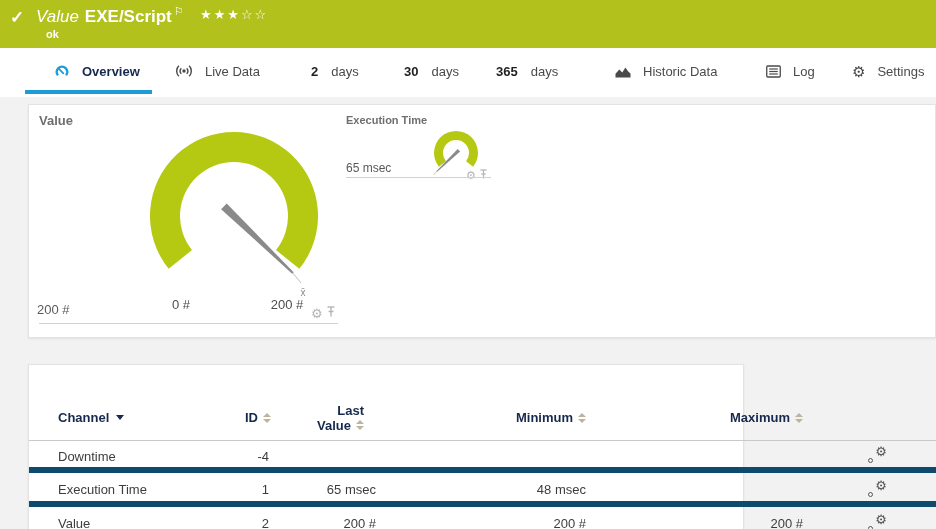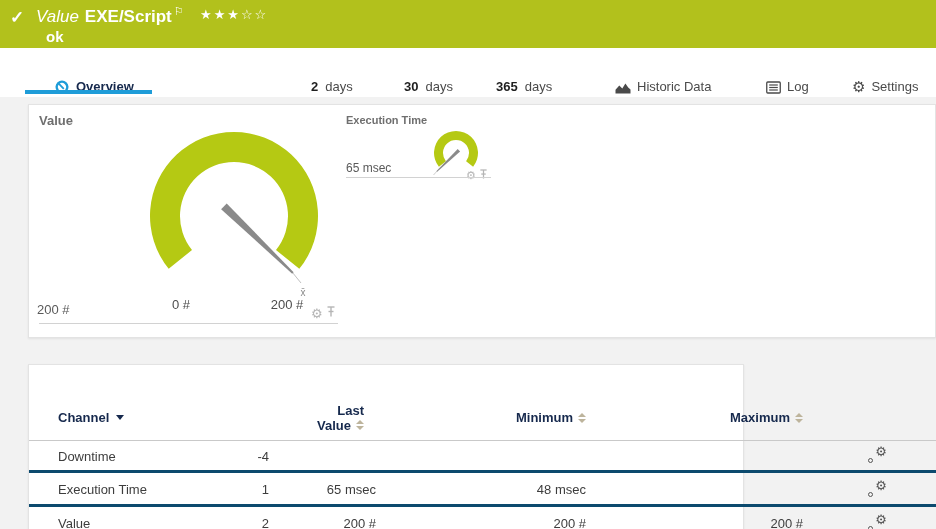--- a/index.html
+++ b/index.html
@@ -9,24 +9,24 @@
     background:#f2f2f2; font-family:"Liberation Sans", sans-serif;
   }
   
   .sensor-header { position:absolute; left:0; top:0; width:936px; height:48px; background:#b2c11c; }
   .hdr-check { position:absolute; left:10px; top:7px; color:#fff; font-size:17px; font-weight:bold; }
   .hdr-title { position:absolute; left:36px; top:5px; color:#fff; font-size:17px; white-space:nowrap; }
   .hdr-kind  { font-style:italic; font-weight:normal; margin-right:6px; }
   .hdr-name  { font-weight:bold;text-align:right; }
   .hdr-flag  { font-size:11px; vertical-align:7px; margin-left:2px; }
   .hdr-stars { position:absolute; left:200px; top:7px; color:#fff; font-size:13px; letter-spacing:2px; }
-  .hdr-status{ position:absolute; left:46px; top:28px; color:#fff; font-size:15px; font-weight:bold; }
+  .hdr-status{ position:absolute; left:46px; top:28px; color:#fff; font-size:11px; font-weight:bold; }
   
   .tabbar { position:absolute; left:0; top:48px; width:936px; height:49px; background:#fff; }
-  .tab { position:absolute; top:0; height:46px; display:flex; align-items:flex-end; gap:6px;
+  .tab { position:absolute; top:0; height:46px; display:flex; align-items:center; gap:12px;
          font-size:13px; color:#4a4a4a; cursor:pointer; white-space:nowrap; }
   .tab .num { font-weight:bold; color:#1f1f1f; margin-right:1px; }
   .tab-active-label { font-weight:bold; color:#16294d; }
   .tab-underline { position:absolute; left:25px; top:42px; width:127px; height:4px; background:#1e9cd8; }
   .tab svg { display:block; }
   .gear-glyph { font-size:15px; color:#4a4a4a; line-height:1; }
   
   .panel { position:absolute; background:#fff; border:1px solid #e3e3e3;
            box-shadow:0 1px 2px rgba(0,0,0,0.07); }
   #panel-gauges { left:28px; top:104px; width:908px; height:234px; }
@@ -34,21 +34,21 @@
   .minipanel-title { position:absolute; font-weight:bold; color:#6f6f6f; }
   .mini-border { position:absolute; height:1px; background:#d2d2d2; }
   .gauge-current { position:absolute; color:#5a5a5a; }
   .mini-icons { position:absolute; display:flex; align-items:center; gap:3px; color:#b5b5b5; }
   .mini-icons .gear-sm { font-size:13px; line-height:1; color:#b5b5b5; }
   
   .th { position:absolute; top:30px; height:45px; display:flex; align-items:center;
         font-size:13px; font-weight:bold; color:#16294d; }
   .th.right { justify-content:flex-end; text-align:right; }
   .thead-border { position:absolute; left:0; top:75px; width:908px; height:1px; background:#c9c9c9; }
-  .trow { position:absolute; left:0; width:908px; border-bottom:3px solid #0c4a6e; }
+  .trow { position:absolute; left:0; width:908px; border-bottom:6px solid #0c4a6e; }
   .td { position:absolute; top:0; font-size:13px; color:#3d3d3d; white-space:nowrap; }
   .td.right { text-align:right; }
   .sort { display:inline-flex; flex-direction:column; gap:2px; margin-left:5px; }
   .sort .up { width:0; height:0; border-left:4px solid transparent; border-right:4px solid transparent; border-bottom:4px solid #bdb49c; }
   .sort .dn { width:0; height:0; border-left:4px solid transparent; border-right:4px solid transparent; border-top:4px solid #bdb49c; }
   .caret { width:0; height:0; border-left:4.5px solid transparent; border-right:4.5px solid transparent; border-top:5px solid #16294d; margin-left:7px; }
   .last-head { display:flex; flex-direction:column; align-items:flex-end; line-height:15px; }
   .last-head .l2 { display:flex; align-items:center; }
   .chsettings { position:relative; width:20px; height:16px; cursor:pointer; }
   .chsettings .big { position:absolute; right:0; top:-3px; font-size:13px; color:#555; line-height:1; }
@@ -71,20 +71,32 @@
   <div class="tabbar">
     <div class="tab" style="left:54px;">
       <span>
         <svg width="16" height="15" viewBox="0 0 16 15">
           <path d="M2.95 12.1 A6.5 6.5 0 1 1 13.05 12.1 L11.1 10.5 A4 4 0 1 0 4.9 10.5 Z" fill="#1e9cd8"></path>
           <line x1="9.8" y1="9.8" x2="3.8" y2="3.6" stroke="#1e9cd8" stroke-width="1.8"></line>
         </svg>
       </span>
       <span class="tab-active-label">Overview</span>
     </div>
+    <div class="tab" style="left:175px;">
+      <span>
+        <svg width="18" height="14" viewBox="0 0 18 14" fill="none" stroke="#4a4a4a" stroke-width="1.4">
+          <circle cx="9" cy="7" r="1.7" fill="#4a4a4a" stroke="none"></circle>
+          <path d="M6.3 4.2 A4.2 4.2 0 0 0 6.3 9.8"></path>
+          <path d="M11.7 4.2 A4.2 4.2 0 0 1 11.7 9.8"></path>
+          <path d="M3.8 1.8 A7.4 7.4 0 0 0 3.8 12.2"></path>
+          <path d="M14.2 1.8 A7.4 7.4 0 0 1 14.2 12.2"></path>
+        </svg>
+      </span>
+      <span>Live Data</span>
+    </div>
     <div class="tab" style="left:311px;">
       <span class="num">2</span>
       <span>days</span>
     </div>
     <div class="tab" style="left:404px;">
       <span class="num">30</span>
       <span>days</span>
     </div>
     <div class="tab" style="left:496px;">
       <span class="num">365</span>
@@ -164,20 +176,27 @@
       </span>
     </div>
     <div class="mini-border" style="left:317px; top:72px; width:145px;"></div>
   </div>
 
   <div class="panel" id="panel-table">
 
     <div class="th" style="left:29px;">
       <span>Channel</span>
       <span class="caret"></span>
+    </div>
+    <div class="th right" style="left:140px; width:102px;">
+      <span>ID</span>
+      <span class="sort">
+          <span class="up"></span>
+          <span class="dn"></span>
+        </span>
     </div>
     <div class="th right" style="left:247px; width:88px;">
       <span class="last-head">
         <span>Last</span>
         <span class="l2">
           <span>Value</span>
           <span class="sort">
               <span class="up"></span>
               <span class="dn"></span>
             </span>

